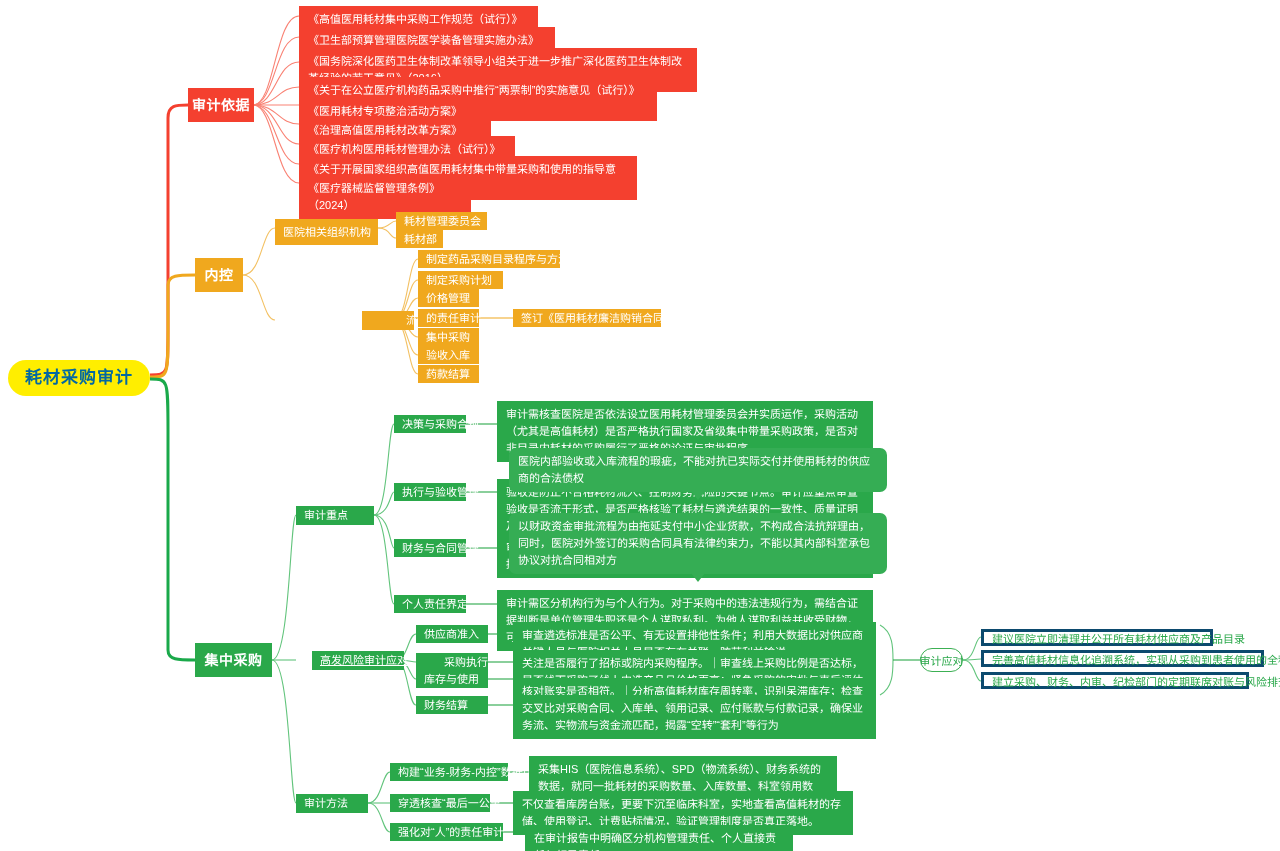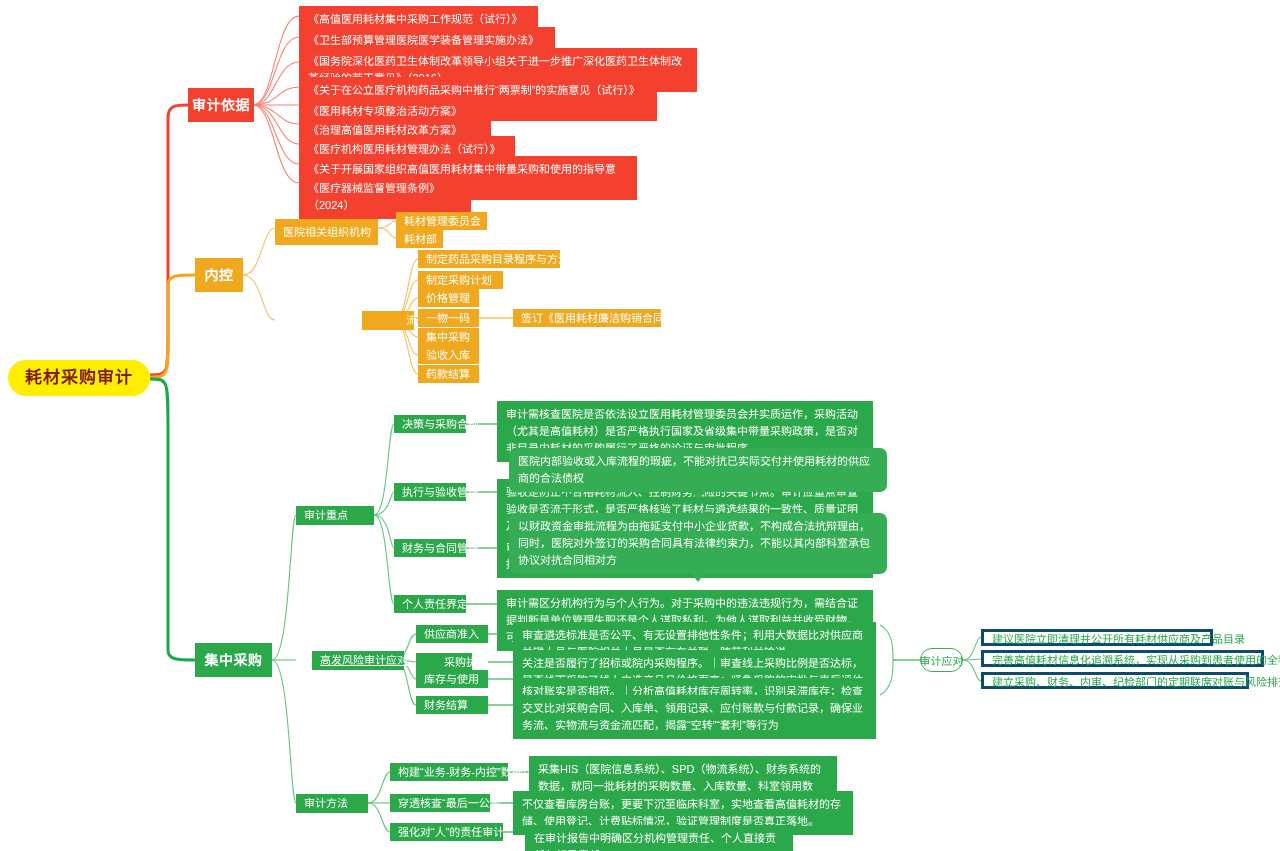--- a/index.html
+++ b/index.html
@@ -21,21 +21,21 @@
     box-sizing:border-box;
     display:flex;
     align-items:center;
     line-height:1.35;
     white-space:nowrap;
   }
 
   
   .root{
     background:#ffee00;
-    color:#7f1d1d;
+    color:#0369a1;
     font-weight:bold;
     font-size:17px;
     border-radius:22px;
     padding:8px 16px;
     justify-content:center;
     letter-spacing:1px;
   }
 
   
   .branch-head{
@@ -242,21 +242,21 @@
 
   <div class="node lvl l-orange" style="left:275px;top:219px;width:103px;height:26px;">医院相关组织机构</div>
   <div class="node lvl l-orange" style="left:396px;top:212px;width:91px;height:18px;">耗材管理委员会</div>
   <div class="node lvl l-orange" style="left:396px;top:230px;width:47px;height:18px;">耗材部</div>
 
   <div class="node lvl l-orange" style="left:362px;top:311px;width:40px;height:19px;padding-left:44px;">流程</div>
 
   <div class="node lvl l-orange" style="left:418px;top:250px;width:142px;height:18px;">制定药品采购目录程序与方法</div>
   <div class="node lvl l-orange" style="left:418px;top:271px;width:85px;height:18px;">制定采购计划</div>
   <div class="node lvl l-orange" style="left:418px;top:289px;width:61px;height:18px;">价格管理</div>
-  <div class="node lvl l-orange" style="left:418px;top:309px;width:61px;height:18px;">一物一码</div>
+  <div class="node lvl l-orange" style="left:418px;top:309px;width:61px;height:18px;">的责任审计</div>
   <div class="node lvl l-orange" style="left:418px;top:328px;width:61px;height:18px;">集中采购</div>
   <div class="node lvl l-orange" style="left:418px;top:346px;width:61px;height:18px;">验收入库</div>
   <div class="node lvl l-orange" style="left:418px;top:365px;width:61px;height:18px;">药款结算</div>
 
   <div class="node lvl l-orange" style="left:513px;top:309px;width:148px;height:18px;">签订《医用耗材廉洁购销合同》</div>
 
   <div class="node branch-head bh-green" style="left:195px;top:643px;width:77px;height:34px;">集中采购</div>
 
   <div class="node lvl l-green" style="left:296px;top:506px;width:78px;height:19px;">审计重点</div>
 
@@ -269,21 +269,21 @@
   <div class="desc" style="left:497px;top:479px;width:376px;">验收是防止不合格耗材流入、控制财务风险的关键节点。审计应重点审查验收是否流于形式，是否严格核验了耗材与遴选结果的一致性、质量证明及效期</div>
   <div class="desc" style="left:497px;top:534px;width:376px;">审计需关注财务付款与业务实质的匹配度，核查是否存在长期挂账、无故拖欠货款的情况。</div>
   <div class="desc" style="left:497px;top:590px;width:376px;">审计需区分机构行为与个人行为。对于采购中的违法违规行为，需结合证据判断是单位管理失职还是个人谋取私利。为他人谋取利益并收受财物，可能涉嫌受贿犯罪。</div>
 
   <div class="desc callout" style="left:509px;top:513px;width:378px;">以财政资金审批流程为由拖延支付中小企业货款，不构成合法抗辩理由，同时，医院对外签订的采购合同具有法律约束力，不能以其内部科室承包协议对抗合同相对方</div>
   <div class="desc callout" style="left:509px;top:448px;width:378px;">医院内部验收或入库流程的瑕疵，不能对抗已实际交付并使用耗材的供应商的合法债权</div>
 
   <div class="node lvl l-green" style="left:312px;top:651px;width:92px;height:19px;text-decoration:underline;">高发风险审计应对</div>
 
   <div class="node lvl l-green" style="left:416px;top:625px;width:72px;height:18px;">供应商准入</div>
-  <div class="node lvl l-green" style="left:416px;top:653px;width:56px;height:18px;padding-left:28px;">采购执行</div>
+  <div class="node lvl l-green" style="left:416px;top:653px;width:72px;height:18px;padding-left:28px;">采购执行</div>
   <div class="node lvl l-green" style="left:416px;top:670px;width:72px;height:18px;">库存与使用</div>
   <div class="node lvl l-green" style="left:416px;top:696px;width:72px;height:18px;">财务结算</div>
 
   <div class="desc" style="left:513px;top:622px;width:363px;">审查遴选标准是否公平、有无设置排他性条件；利用大数据比对供应商关键人员与医院相关人员是否存在关联，防范利益输送</div>
   <div class="desc" style="left:513px;top:650px;width:363px;">关注是否履行了招标或院内采购程序。｜审查线上采购比例是否达标，是否线下采购了线上中选产品且价格更高；紧急采购的审批与事后评估是否到位</div>
   <div class="desc" style="left:513px;top:678px;width:363px;">核对账实是否相符。｜分析高值耗材库存周转率，识别呆滞库存；检查高值耗材的“一物一码”溯源管理是否落实，领用是否与患者信息绑定</div>
   <div class="desc" style="left:513px;top:695px;width:363px;">交叉比对采购合同、入库单、领用记录、应付账款与付款记录，确保业务流、实物流与资金流匹配，揭露“空转”“套利”等行为</div>
 
   <div class="pill" style="left:920px;top:648px;width:43px;height:24px;">审计应对</div>
 

